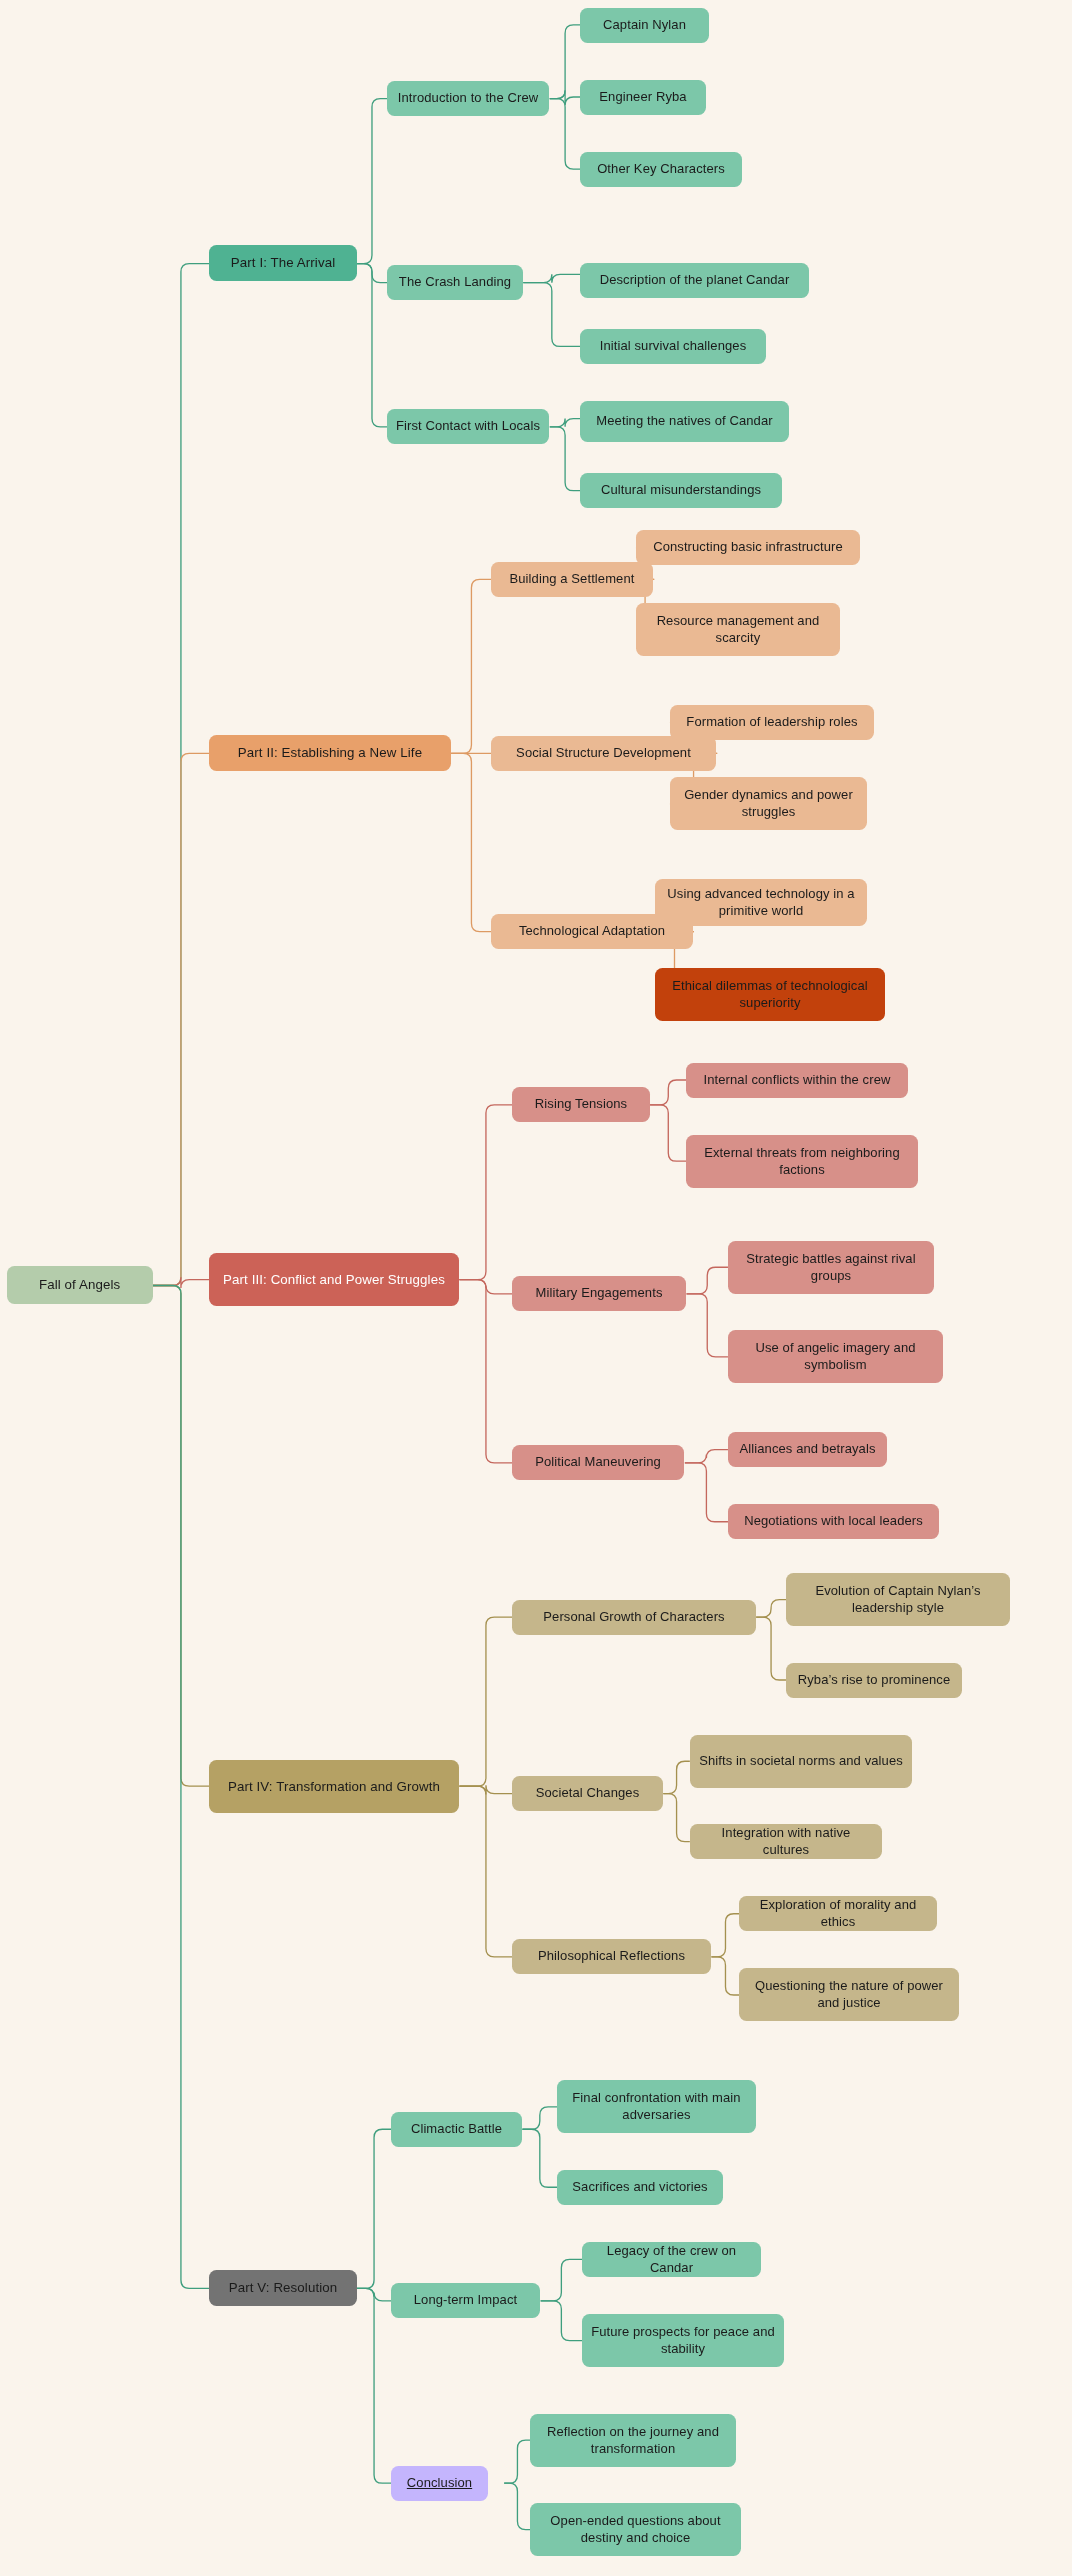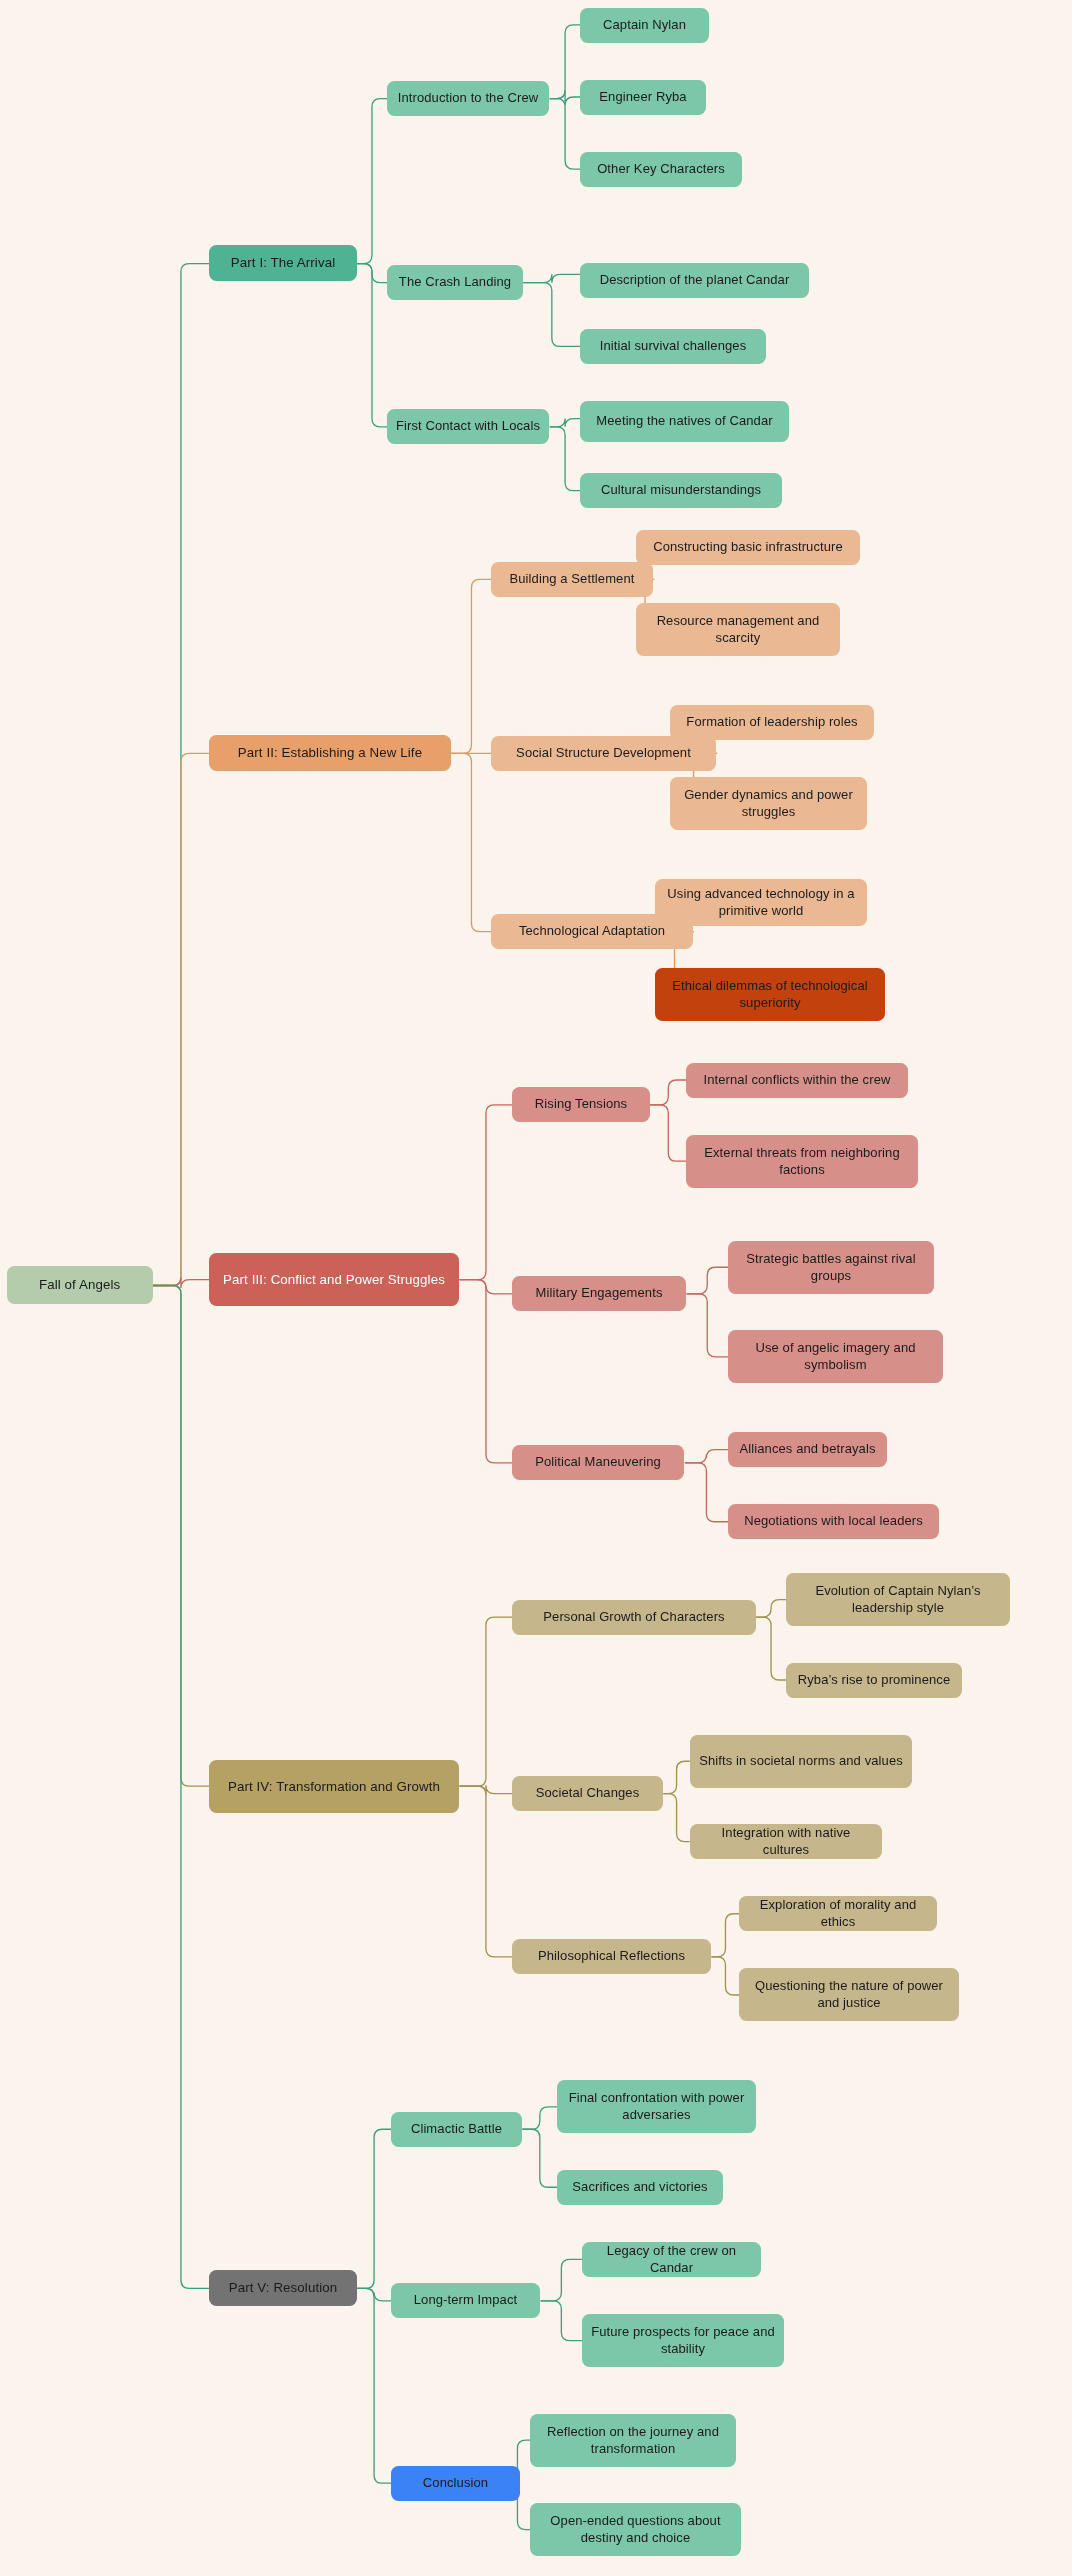--- a/index.html
+++ b/index.html
@@ -210,35 +210,35 @@
     <div class="node lvl3" style="left: 739px; top: 1968px; width: 220px; height: 53px; background: rgb(197, 182, 139);">
       <span>Questioning the nature of power and justice</span>
     </div>
     <div class="node lvl1" style="left: 209px; top: 2270px; width: 148px; height: 36px; background: #737373;">
       <span>Part V: Resolution</span>
     </div>
     <div class="node lvl2" style="left: 391px; top: 2112px; width: 131px; height: 35px; background: rgb(124, 199, 169);">
       <span>Climactic Battle</span>
     </div>
     <div class="node lvl3" style="left: 557px; top: 2080px; width: 199px; height: 53px; background: rgb(124, 199, 169);">
-      <span>Final confrontation with power adversaries</span>
+      <span>Final confrontation with main adversaries</span>
     </div>
     <div class="node lvl3" style="left: 557px; top: 2170px; width: 166px; height: 35px; background: rgb(124, 199, 169);">
       <span>Sacrifices and victories</span>
     </div>
     <div class="node lvl2" style="left: 391px; top: 2283px; width: 149px; height: 35px; background: rgb(124, 199, 169);">
       <span>Long-term Impact</span>
     </div>
     <div class="node lvl3" style="left: 582px; top: 2242px; width: 179px; height: 35px; background: rgb(124, 199, 169);">
       <span>Legacy of the crew on Candar</span>
     </div>
     <div class="node lvl3" style="left: 582px; top: 2314px; width: 202px; height: 53px; background: rgb(124, 199, 169);">
       <span>Future prospects for peace and stability</span>
     </div>
-    <div class="node lvl2" style="left: 391px; top: 2466px; width: 129px; height: 35px; background: #3b82f6;">
+    <div class="node lvl2" style="left: 391px; top: 2466px; width: 97px; height: 35px; background: #c4b5fd; text-decoration: underline;">
       <span>Conclusion</span>
     </div>
     <div class="node lvl3" style="left: 530px; top: 2414px; width: 206px; height: 53px; background: rgb(124, 199, 169);">
       <span>Reflection on the journey and transformation</span>
     </div>
     <div class="node lvl3" style="left: 530px; top: 2503px; width: 211px; height: 53px; background: rgb(124, 199, 169);">
       <span>Open-ended questions about destiny and choice</span>
     </div>
   </div>
 

